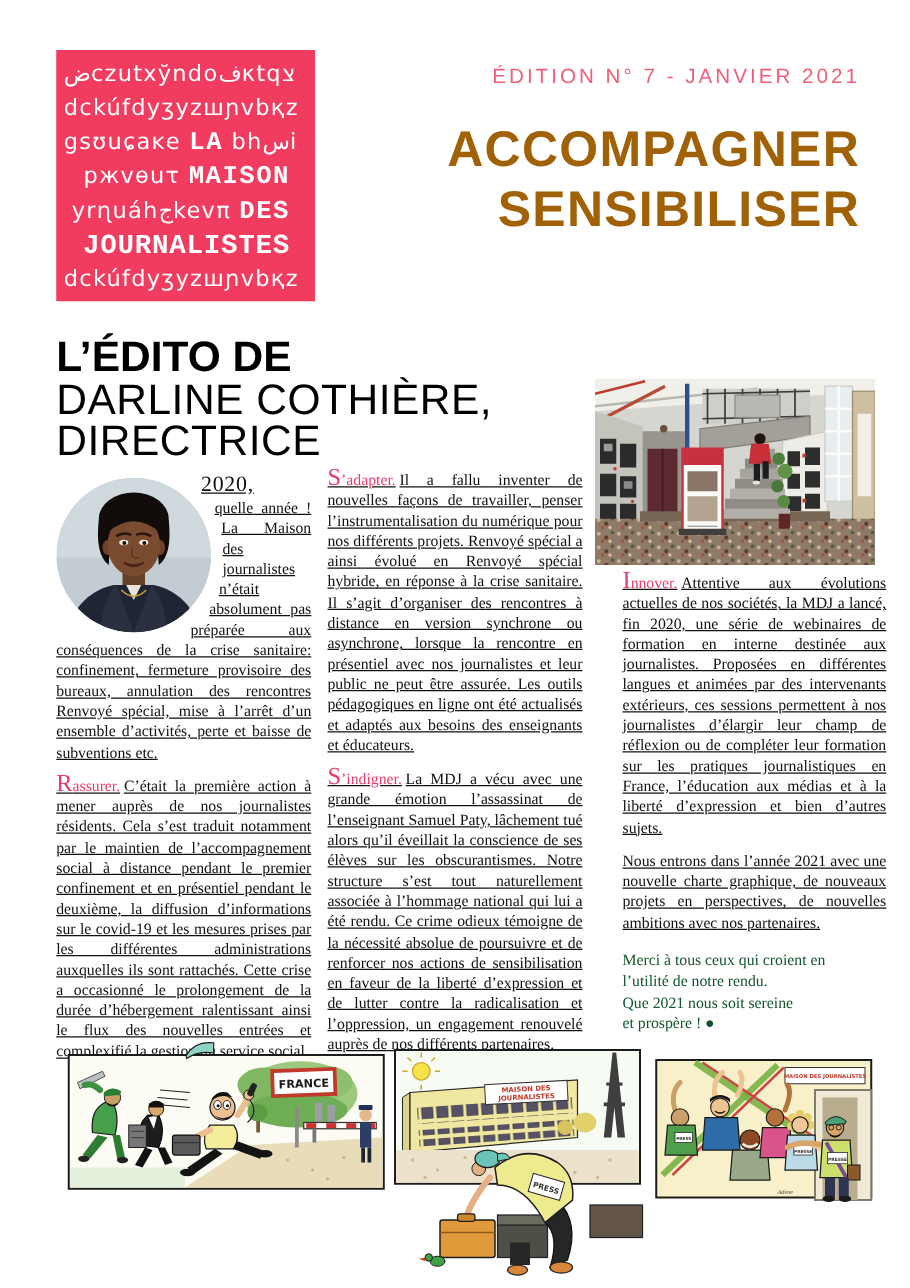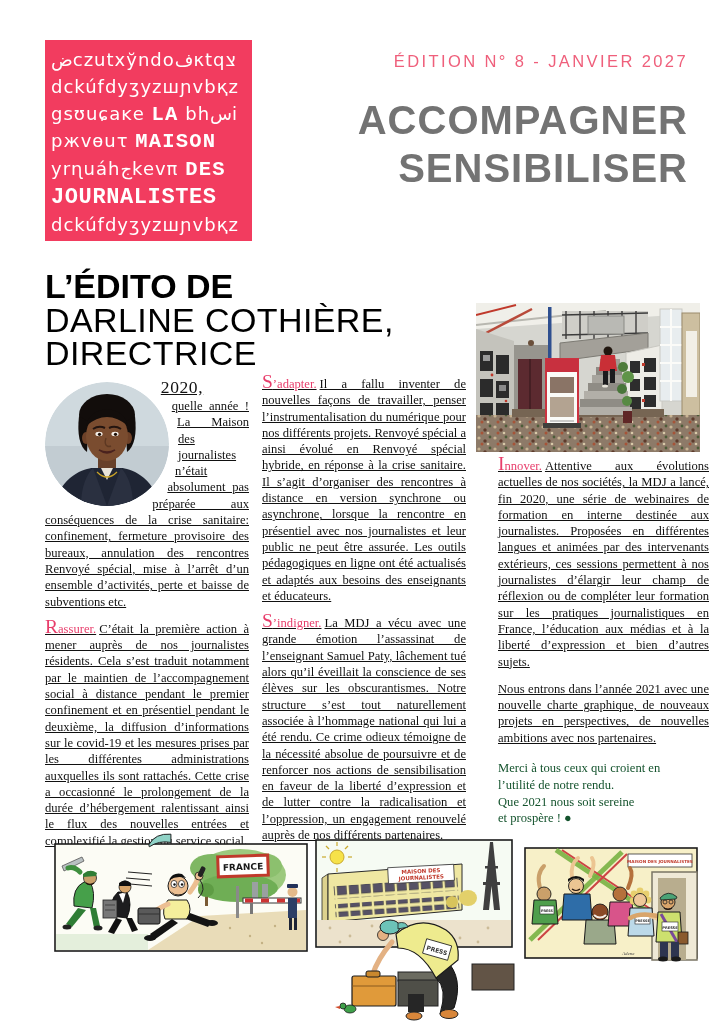--- a/index.html
+++ b/index.html
@@ -1,31 +1,31 @@
 <!DOCTYPE html>
 <html lang="fr"><head>
 <meta charset="utf-8">
 <style>
   html,body{margin:0;padding:0;background:#ffffff;}
   .page{position:relative;width:728px;height:1030px;background:#fff;overflow:hidden;
         font-family:"Liberation Serif",serif;color:#141414;}
 
   
   .logo{position:absolute;left:45px;top:40px;width:207px;height:201px;background:#f23c5f;
-        color:#fff;box-sizing:border-box;padding:7px 20px 0 6px;text-align:left;
+        color:#fff;box-sizing:border-box;padding:7px 20px 0 6px;text-align:right;
         font-family:"DejaVu Sans",sans-serif;font-size:18px;line-height:26.8px;letter-spacing:1px;}
   .logo .ll{white-space:nowrap;}
   .logo b{font-weight:700;font-size:20.5px;letter-spacing:1.2px;font-family:Liberation Mono, monospace;}
   .logo b.big{font-size:22px;letter-spacing:0.6px;}
 
   .edition{position:absolute;right:40px;top:52px;color:#ef5f7b;
            font-family:"Liberation Sans",sans-serif;font-size:16.5px;font-weight:400;
            letter-spacing:2.4px;white-space:nowrap;}
 
-  .title{position:absolute;right:40px;top:96px;margin:0;text-align:right;color:#737373;
+  .title{position:absolute;right:40px;top:96px;margin:0;text-align:right;color:#a16207;
          font-family:"Liberation Sans",sans-serif;font-weight:700;font-size:40px;
          line-height:48px;letter-spacing:1px;}
   .title .tl{display:block;}
 
   
   .edito{position:absolute;left:45px;top:270px;color:#000000;
          font-family:"Liberation Sans",sans-serif;font-size:34px;line-height:33.5px;}
   .edito .kicker{font-weight:700;}
   .edito .name,.edito .role{font-weight:400;letter-spacing:0.4px;}
 
@@ -62,21 +62,21 @@
   <div class="logo">
     <div class="ll">ضczutxўndoفκtqצ</div>
     <div class="ll">dckúfdyʒyzшɲvbқz</div>
     <div class="ll"><span>gsʊuɕaĸe </span><b>LA</b><span> bhسi</span></div>
     <div class="ll"><span>pжvѳuτ </span><b>MAISON</b></div>
     <div class="ll"><span>yrɳuáhجkevπ </span><b>DES</b></div>
     <div class="ll"><b class="big">JOURNALISTES</b></div>
     <div class="ll">dckúfdyʒyzшɲvbқz</div>
   </div>
 
-  <div class="edition">ÉDITION N° 8 - JANVIER 2027</div>
+  <div class="edition">ÉDITION N° 7 - JANVIER 2021</div>
 
   <h1 class="title">
     <span class="tl">ACCOMPAGNER</span>
     <span class="tl">SENSIBILISER</span>
   </h1>
 
   <div class="edito">
     <div class="kicker">L’ÉDITO DE</div>
     <div class="name">DARLINE COTHIÈRE,</div>
     <div class="role">DIRECTRICE</div>

